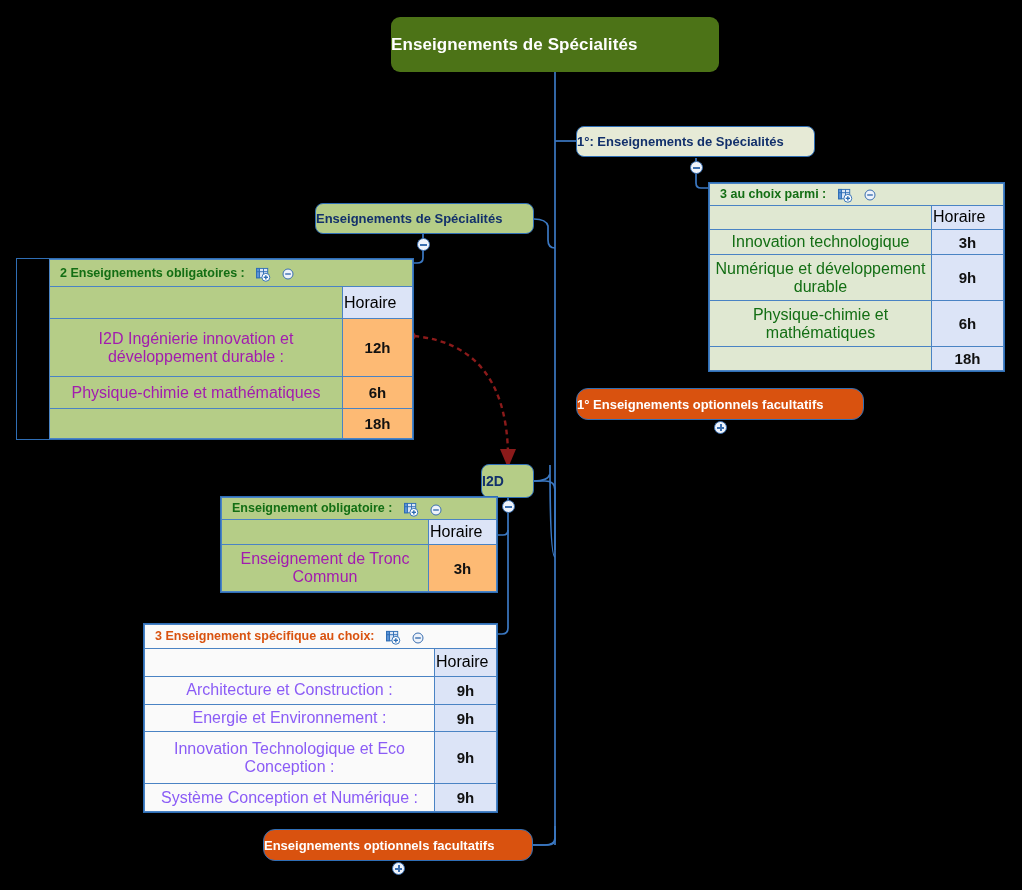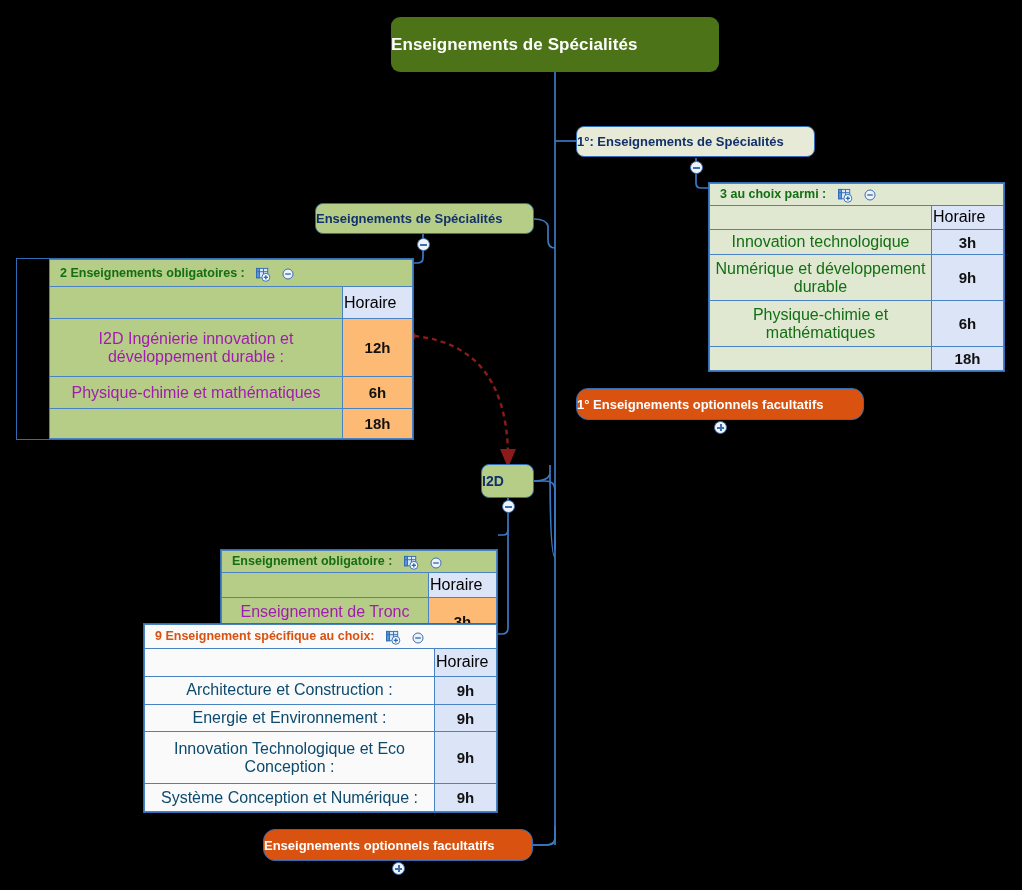--- a/index.html
+++ b/index.html
@@ -39,21 +39,21 @@
 
   
   .t-pale .thead-cell{background:#e0e8d2;color:#136e14;}
   .t-pale .lab{background:#e0e8d2;color:#136e14;}
   .t-pale .blank{background:#e0e8d2;}
   .t-pale .hrs{background:#dce4f7;}
   .t-pale .hcol{background:#dce4f7;}
 
   
   .t-white .thead-cell{background:#fafafa;color:#d9520f;}
-  .t-white .lab{background:#fafafa;color:#0c4a6e;}
+  .t-white .lab{background:#fafafa;color:#8b5cf6;}
   .t-white .blank{background:#fafafa;}
   .t-white .hrs{background:#dce4f7;}
   .t-white .hcol{background:#dce4f7;}
 
   .hdr-icons{display:inline-flex;align-items:center;gap:11px;margin-left:8px;
              vertical-align:middle;transform:translateY(1px);}
 
   
   .ico{display:inline-block;line-height:0;}
   .circ{position:absolute;width:13px;height:13px;border-radius:50%;
@@ -218,21 +218,21 @@
   <div class="node orange-node" style="left:576px;top:388px;width:288px;height:32px;">
     <span>1° Enseignements optionnels facultatifs</span>
   </div>
   <div class="circ plus" style="left:714px;top:421px;"></div>
 
   <div class="node green-node" style="left:481px;top:464px;width:53px;height:34px;font-size:14px;">
     <span>I2D</span>
   </div>
   <div class="circ" style="left:502px;top:500px;"></div>
 
-  <div class="tnode t-green" style="left:220px;top:549px;width:278px;height:97px;">
+  <div class="tnode t-green" style="left:220px;top:496px;width:278px;height:97px;">
     <table>
       <tbody>
           <tr>
         <td class="thead-cell" colspan="2">
           <span>Enseignement obligatoire :</span>
           <span class="hdr-icons">
             <span class="ico">
               <svg width="15" height="15" viewBox="0 0 16 16">
                 <rect x="0.5" y="1.5" width="12" height="10" fill="#dbe6f6" stroke="#2f6eb5"></rect>
                 <rect x="0.5" y="1.5" width="3.2" height="10" fill="#5b93d6" stroke="#2f6eb5"></rect>
@@ -262,21 +262,21 @@
       </tr>
     </tbody>
       </table>
   </div>
 
   <div class="tnode t-white" style="left:143px;top:623px;width:355px;height:190px;">
     <table>
       <tbody>
           <tr>
         <td class="thead-cell" colspan="2">
-          <span>9 Enseignement spécifique au choix:</span>
+          <span>3 Enseignement spécifique au choix:</span>
           <span class="hdr-icons">
             <span class="ico">
               <svg width="15" height="15" viewBox="0 0 16 16">
                 <rect x="0.5" y="1.5" width="12" height="10" fill="#dbe6f6" stroke="#2f6eb5"></rect>
                 <rect x="0.5" y="1.5" width="3.2" height="10" fill="#5b93d6" stroke="#2f6eb5"></rect>
                 <line x1="0.5" y1="5" x2="12.5" y2="5" stroke="#2f6eb5"></line>
                 <line x1="8" y1="1.5" x2="8" y2="11.5" stroke="#2f6eb5"></line>
                 <circle cx="10.5" cy="11" r="4.2" fill="#fff" stroke="#2f6eb5"></circle>
                 <line x1="8.2" y1="11" x2="12.8" y2="11" stroke="#2f6eb5" stroke-width="1.5"></line>
                 <line x1="10.5" y1="8.7" x2="10.5" y2="13.3" stroke="#2f6eb5" stroke-width="1.5"></line>

